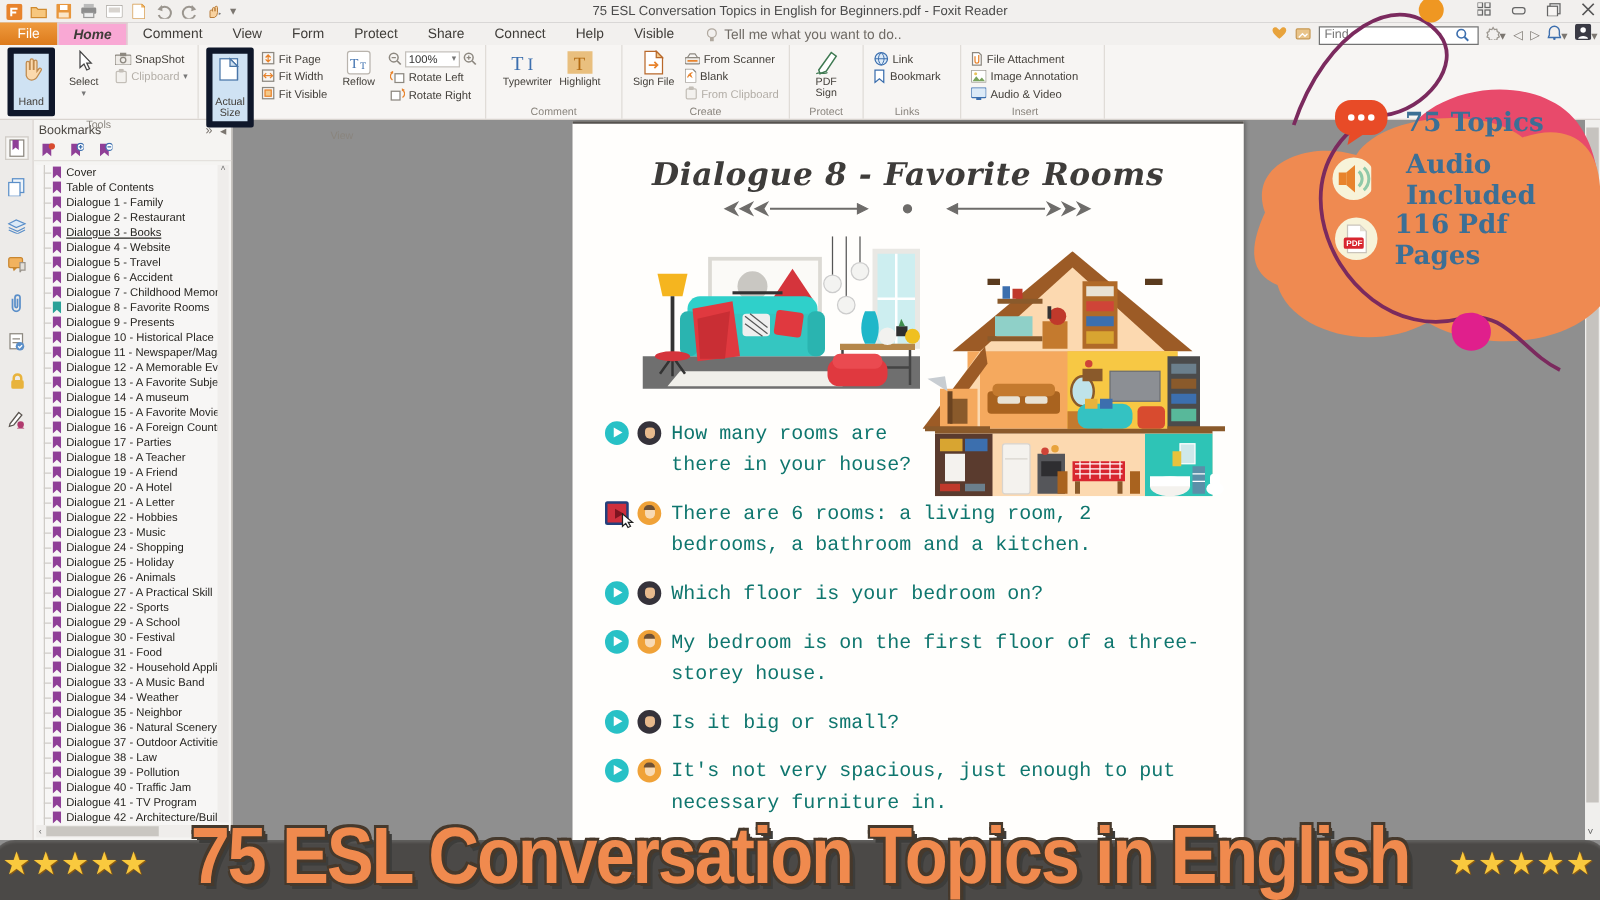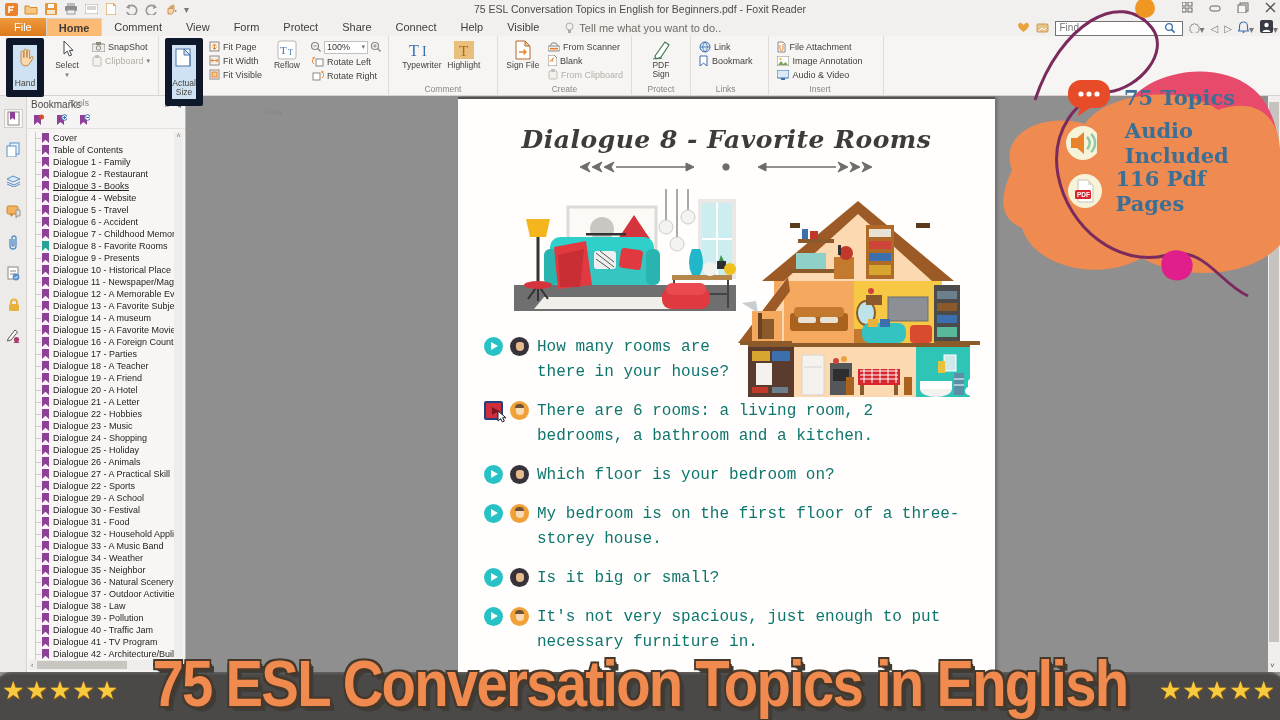--- a/index.html
+++ b/index.html
@@ -10,35 +10,35 @@
   .qat { display:flex; align-items:center; gap:6px; padding-left:4px; }
   .qat .qbtn { width:14px; height:13px; display:flex; align-items:center; justify-content:center; }
   #titlebar .title { position:absolute; left:0; right:0; text-align:center; font-size:10.5px; color:#4a4a4a; pointer-events:none; }
   .winbtns { position:absolute; right:4px; top:2px; display:flex; gap:16px; align-items:center; }
   .winbtns span { font-size:10px; color:#555; }
 
   
   #menubar { position:absolute; left:0; top:18px; width:1280px; height:18px; background:#f2f0ee; display:flex; align-items:flex-end; z-index:11; }
   .mtab { padding:2px 12px; font-size:11px; color:#3f3c38; height:18px; display:flex; align-items:center; }
   .mtab.file { background:linear-gradient(#ef9a3d,#dd7b1c); color:#fff; padding:2px 14px; }
-  .mtab.active { background:#fdba74; font-weight:bold; border:1px solid #d9d4cf; border-bottom:none; }
+  .mtab.active { background:#f9a8d4; font-weight:bold; border:1px solid #d9d4cf; border-bottom:none;font-style:italic; }
   .tellme { display:flex; align-items:center; gap:5px; margin-left:14px; font-size:11px; color:#6f6a64; padding-bottom:2px; }
   .menuright { position:absolute; right:2px; top:1px; display:flex; align-items:center; gap:6px; }
   .findbox { width:128px; height:15px; border:1px solid #737373; background:#fff; display:flex; align-items:flex-start; }
   .findbox input { border:none; outline:none; width:108px; font-size:10px; padding-left:4px; color:#333; background:transparent; font-family:"Liberation Sans",sans-serif;}
   .mini { font-size:10px; color:#7b7670; }
 
   
   #ribbon { position:absolute; left:0; top:36px; width:1280px; height:60px; background:#f7f5f3; border-bottom:1px solid #d9d4cf; display:flex; z-index:9; }
   .rgroup { position:relative; display:flex; flex-direction:column; padding:2px 6px 0 6px; border-right:1px solid #e0dcd7; }
   .rgroup .content { display:flex; flex:1; align-items:flex-start; gap:4px; }
   .rgroup .caption { text-align:center; font-size:8.5px; color:#8a857e; padding:1px 0 1px 0; }
   .bigbtn { width:38px; display:flex; flex-direction:column; align-items:center; gap:1px; padding:2px 1px; border-radius:2px; }
   .bigbtn .lbl { font-size:8.5px; color:#44403b; text-align:center; line-height:9px; }
-  .bigbtn.hl { background:#cfe2f3; border:7px solid #0f172a;gap:10px; }
+  .bigbtn.hl { background:#cfe2f3; border:5px solid #0f172a;gap:10px; }
   .smallcol { display:flex; flex-direction:column; gap:1px; padding-top:2px; }
   .smallbtn { display:flex; align-items:center; gap:3px; font-size:9px; color:#44403b; height:13px; padding:0 2px; white-space:nowrap; }
   .smallbtn.disabled { color:#b3aea7; }
   .zoomrow { display:flex; align-items:center; gap:2px; height:14px; }
   .zoombox { width:44px; height:13px; border:1px solid #c4c0bb; background:#fff; font-size:9px; display:flex; align-items:center; justify-content:space-between; padding:0 2px; color:#333; }
   .carr { font-size:7px; color:#777; }
 
   
   #sidestrip { position:absolute; left:0; top:96px; width:27px; height:576px; background:#edebe9; border-right:1px solid #d9d4cf; display:flex; flex-direction:column; align-items:center; gap:14px; padding-top:14px; z-index:5; }
   .sicon { width:17px; height:17px; display:flex; align-items:center; justify-content:center; }

